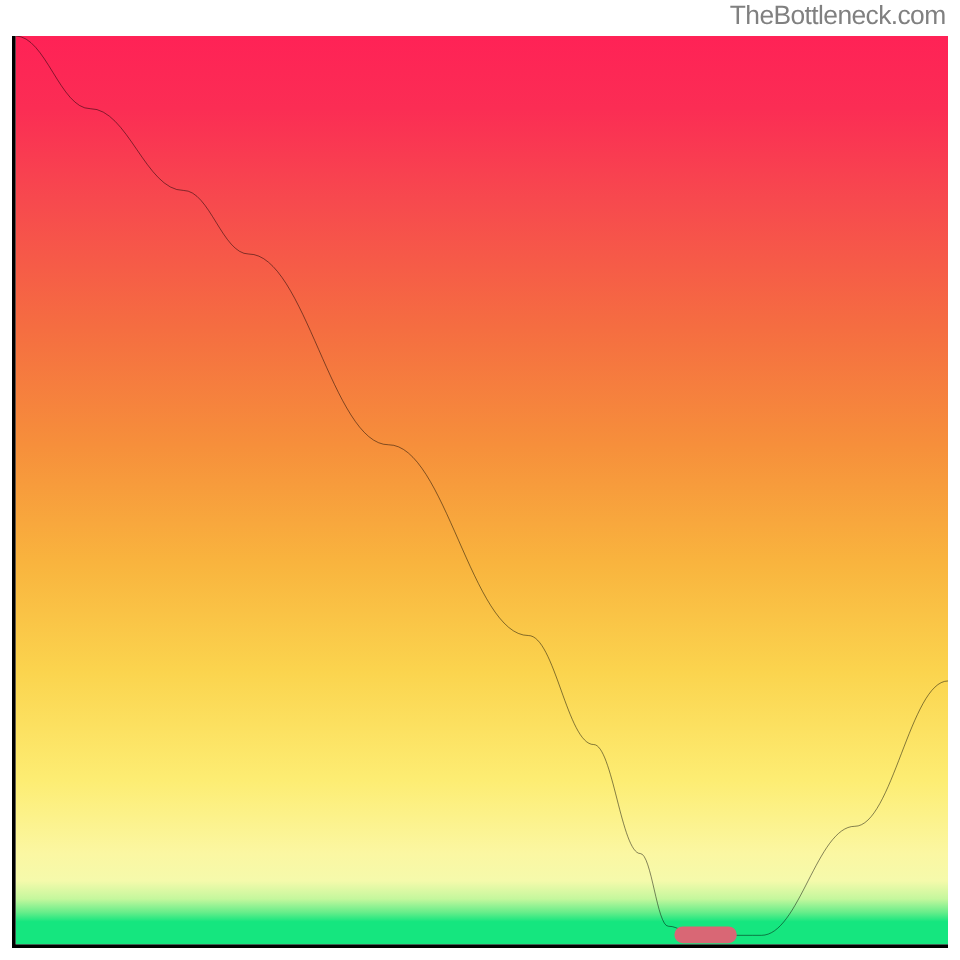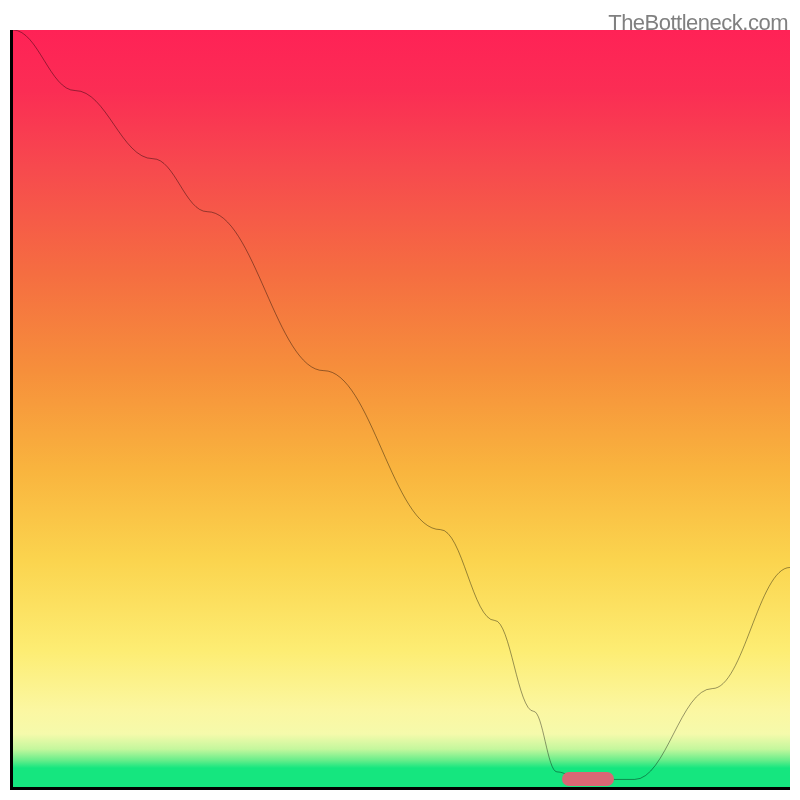--- a/index.html
+++ b/index.html
@@ -4,21 +4,21 @@
   <style>
     * { margin: 0; padding: 0; box-sizing: border-box; }
     html, body { width: 800px; height: 800px; overflow: hidden; }
     body {
       font-family: Arial, Helvetica, sans-serif;
       position: relative;
       background: #ffffff;
     }
     .watermark {
       position: absolute;
-      top: 10px;
+      top: 0;
       right: 12px;
       color: #808080;
       font-size: 22px;
       letter-spacing: -0.5px;
       z-index: 5;
     }
     .chart {
       position: absolute;
       top: 30px;
       left: 10px;

